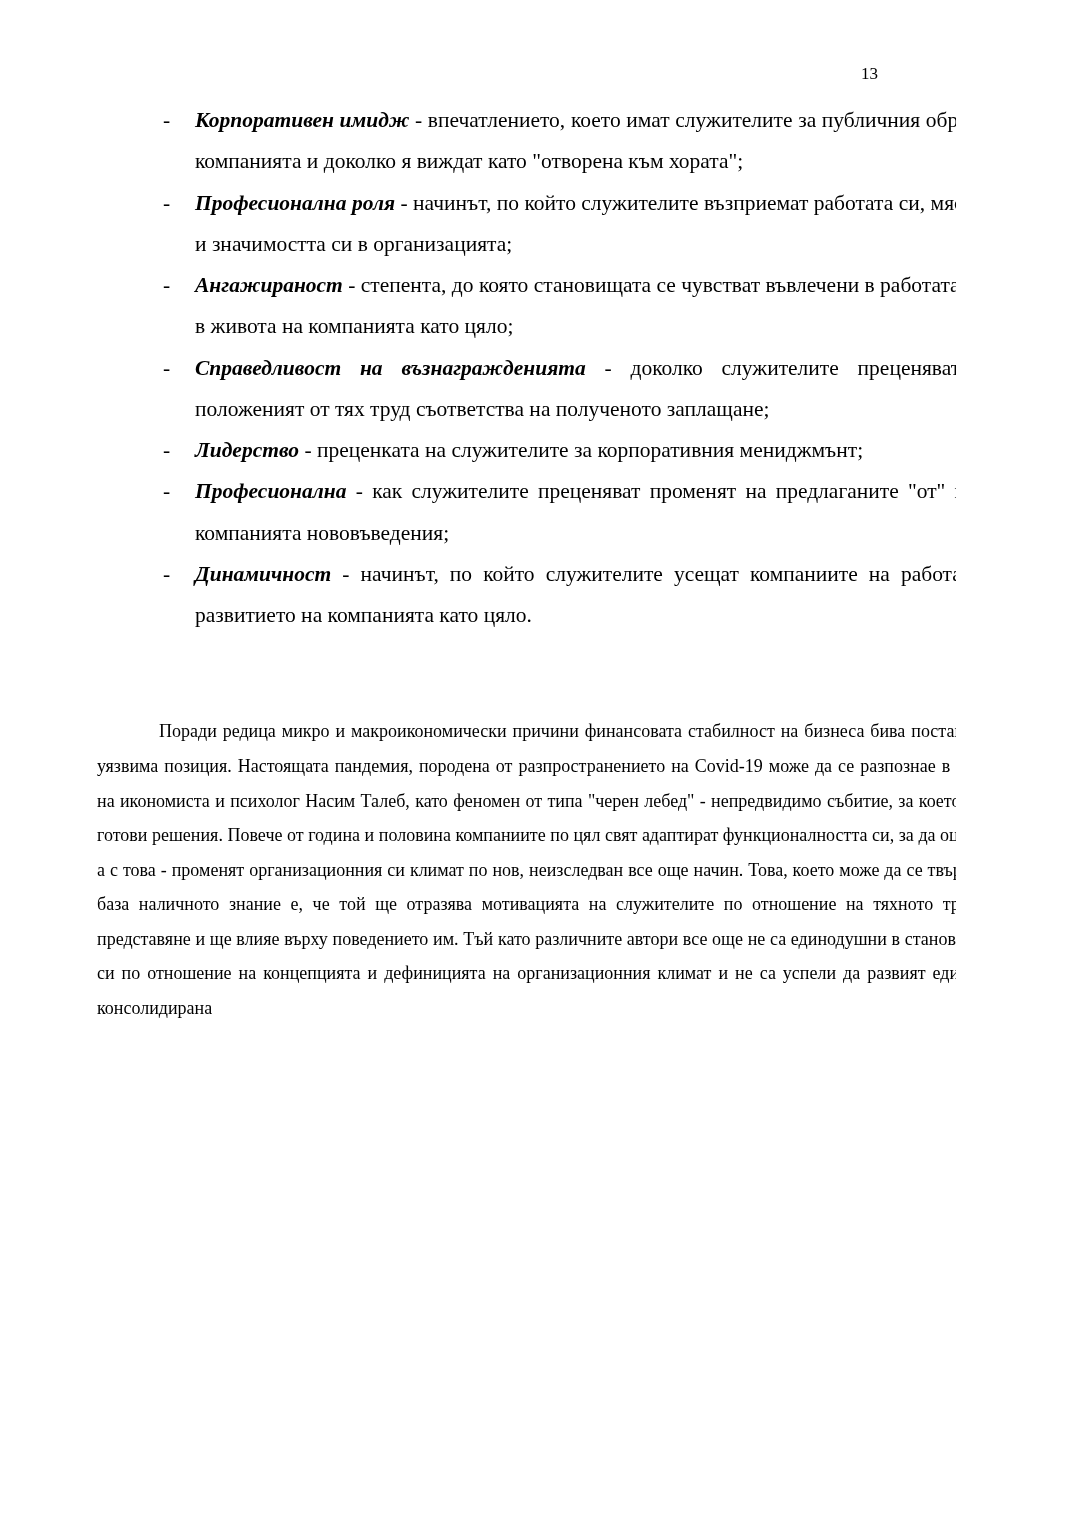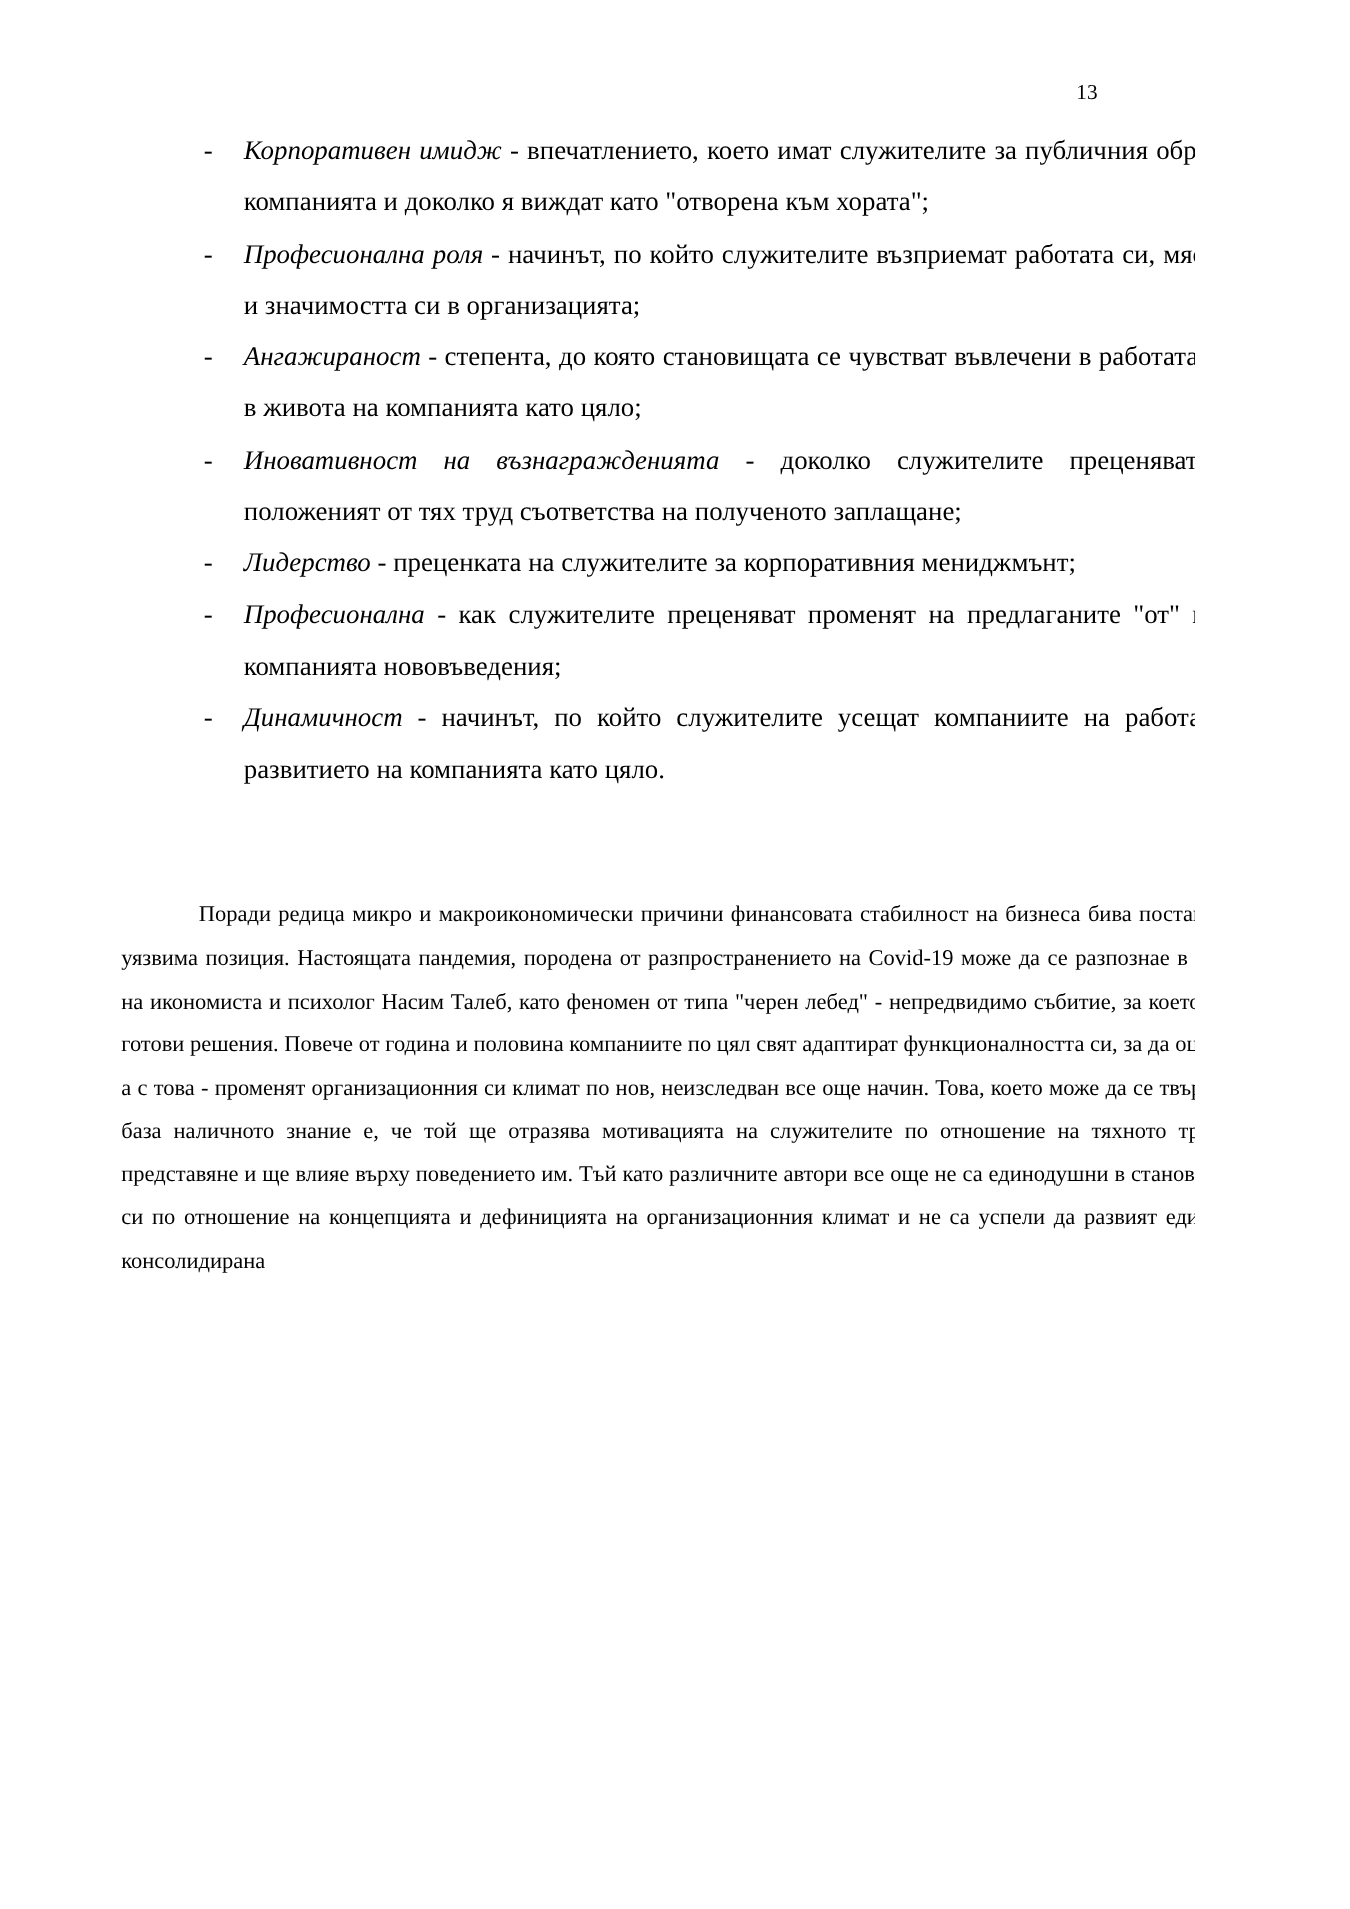--- a/index.html
+++ b/index.html
@@ -45,21 +45,21 @@
     text-align: justify;
     text-justify: inter-word;
   }
   ul.bullets li .dash {
     position: absolute;
     left: 66px;
     top: 0;
     font-size: 21.5px;
   }
   .term {
-    font-weight: normal;
+    font-weight: bold;
     font-style: italic;
   }
   .para {
     font-size: 18px;
     line-height: 1.92;
     text-align: justify;
     text-justify: inter-word;
     text-indent: 62px;
     margin: 0;
   }
@@ -84,21 +84,21 @@
       <li>
         <span class="dash">-</span>
         <span class="term">Професионална роля</span><span> - начинът, по който служителите възприемат работата си, мястото и значимостта си в организацията;</span>
       </li>
       <li>
         <span class="dash">-</span>
         <span class="term">Ангажираност</span><span> - степента, до която становищата се чувстват въвлечени в работата си и в живота на компанията като цяло;</span>
       </li>
       <li>
         <span class="dash">-</span>
-        <span class="term">Иновативност на възнагражденията</span><span> - доколко служителите преценяват, че положеният от тях труд съответства на полученото заплащане;</span>
+        <span class="term">Справедливост на възнагражденията</span><span> - доколко служителите преценяват, че положеният от тях труд съответства на полученото заплащане;</span>
       </li>
       <li>
         <span class="dash">-</span>
         <span class="term">Лидерство</span><span> - преценката на служителите за корпоративния мениджмънт;</span>
       </li>
       <li>
         <span class="dash">-</span>
         <span class="term">Професионална</span><span> - как служителите преценяват променят на предлаганите "от" и "в" компанията нововъведения;</span>
       </li>
       <li>

